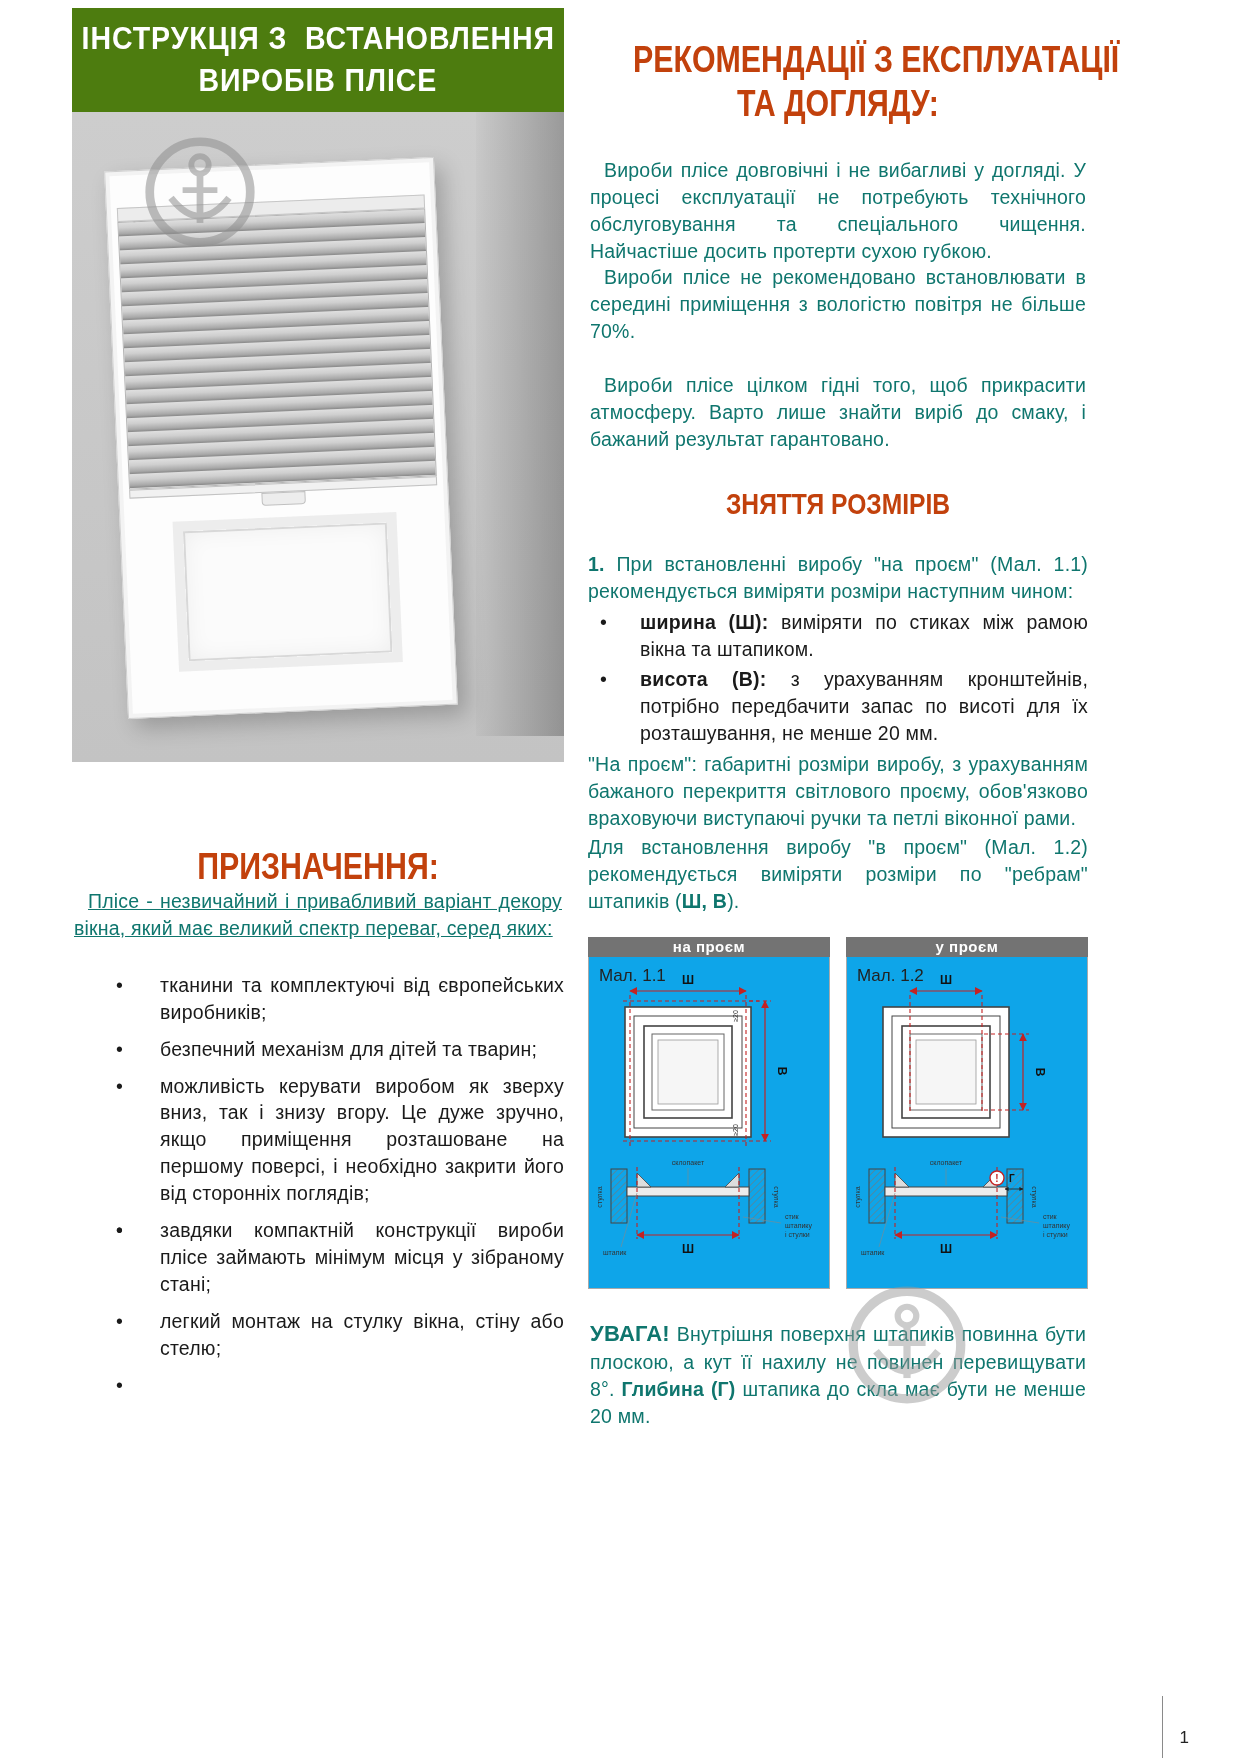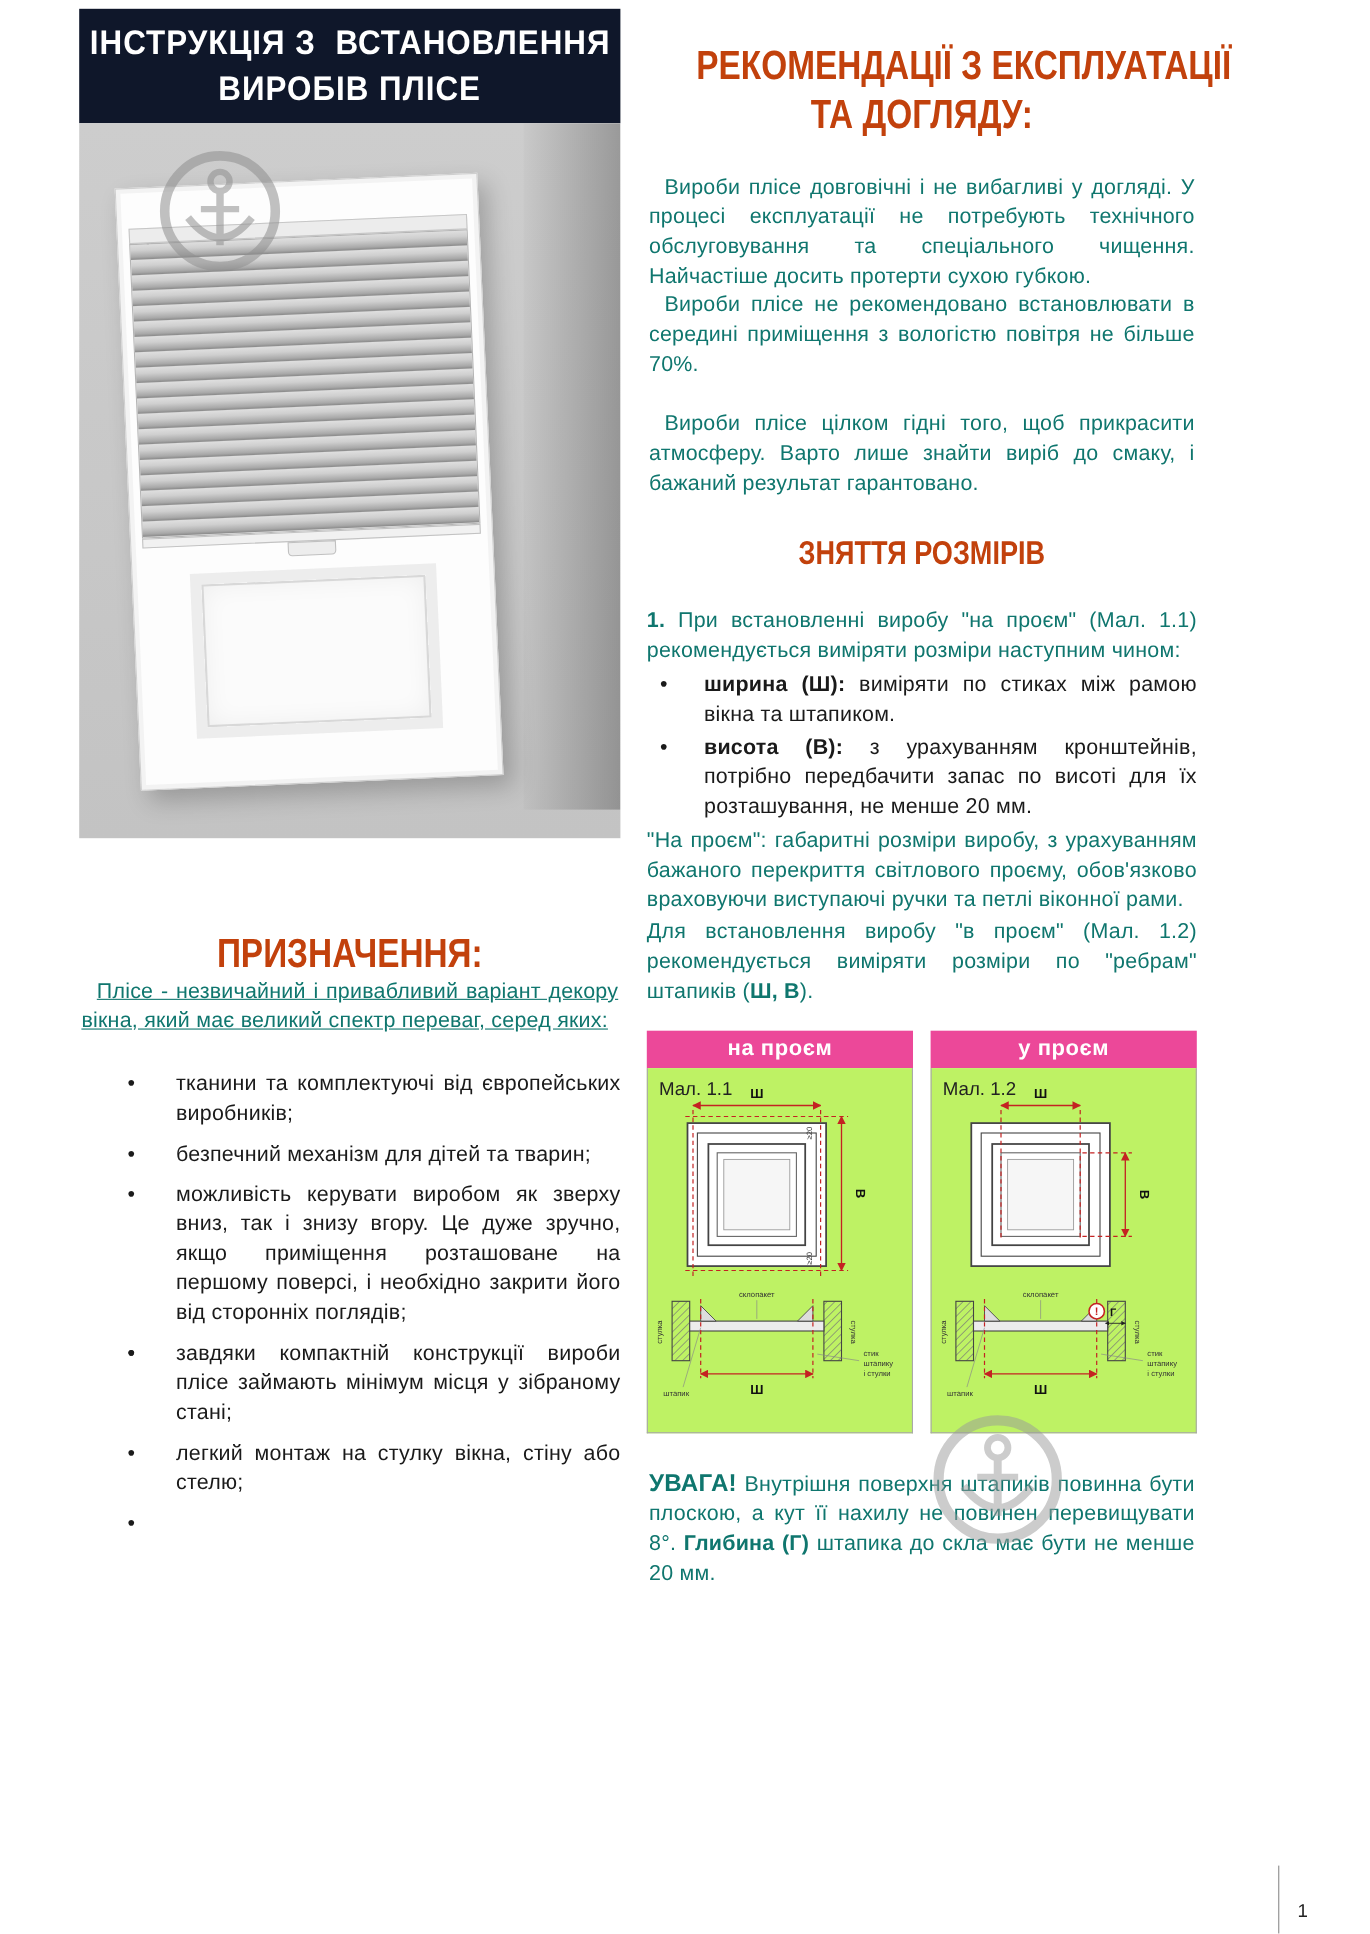--- a/index.html
+++ b/index.html
@@ -6,21 +6,21 @@
   html,body { background:#ffffff; }
   .page {
     position:relative; width:1245px; height:1758px; background:#fff; overflow:hidden;
     font-family:"Liberation Sans", sans-serif; color:#1a1a1a;
   }
 
   
   .left-col { position:absolute; left:72px; top:0; width:492px; }
 
   .banner {
-    margin-top:8px; height:104px; background:#0f172a; color:#fff;
+    margin-top:8px; height:104px; background:#4d7c0f; color:#fff;
     display:flex; flex-direction:column; align-items:center; justify-content:center;
   }
   .banner-line {
     display:block; font-weight:700; font-size:31px; line-height:1.35;
     letter-spacing:1px; white-space:pre; transform:scaleX(0.92); transform-origin:50% 50%;
   }
 
   .photo { position:relative; width:492px; height:650px; background:linear-gradient(180deg,#cdcdcd,#c3c3c3); overflow:hidden; }
   .photo-shadow { position:absolute; right:0; top:0; width:88px; height:96%;
     background:linear-gradient(90deg, rgba(0,0,0,0.02), rgba(0,0,0,0.25)); }
@@ -64,23 +64,23 @@
   .bullets { list-style:none; margin-top:30px; }
   .bullets li { position:relative; padding-left:88px; margin-bottom:10px; font-size:19.5px; line-height:1.38; text-align:justify; letter-spacing:0.2px; }
   .bullets li .dot { position:absolute; left:44px; top:0; }
   .measure-bullets { margin-top:4px; }
   .measure-bullets li { padding-left:52px; margin-bottom:4px; }
   .measure-bullets li .dot { left:12px; }
 
   
   .diagrams { display:flex; gap:16px; margin-top:22px; }
   .panel { width:242px; position:relative; }
-  .panel-header { height:34px; background:#ec4899; color:#fff; font-weight:700; font-size:20px;
+  .panel-header { height:20px; background:#737373; color:#fff; font-weight:700; font-size:15px;
     display:flex; align-items:center; justify-content:center; letter-spacing:0.5px; }
-  .panel-body { position:relative; height:332px; border:1px solid #a9a9a9; border-top:none; background:#bef264; }
+  .panel-body { position:relative; height:332px; border:1px solid #a9a9a9; border-top:none; background:#0ea5e9; }
   .fig-label { position:absolute; top:9px; left:10px; font-size:17px; color:#222; z-index:2; }
   svg.diag { position:absolute; left:0; top:14px; width:240px; height:312px; }
 
   .rdash { stroke:#c42222; stroke-width:1.1; stroke-dasharray:4 3; fill:none; }
   .rsolid { stroke:#c42222; stroke-width:1.2; fill:none; }
   .dimlabel { font:700 12px "Liberation Sans", sans-serif; fill:#111; }
   .dimlabel-sm { font:700 10px "Liberation Sans", sans-serif; fill:#111; }
   .tiny { font:7px "Liberation Sans", sans-serif; fill:#333; }
   .warnmark { font:700 10px "Liberation Sans", sans-serif; fill:#c42222; }
   .leader { stroke:#888; stroke-width:0.6; }

